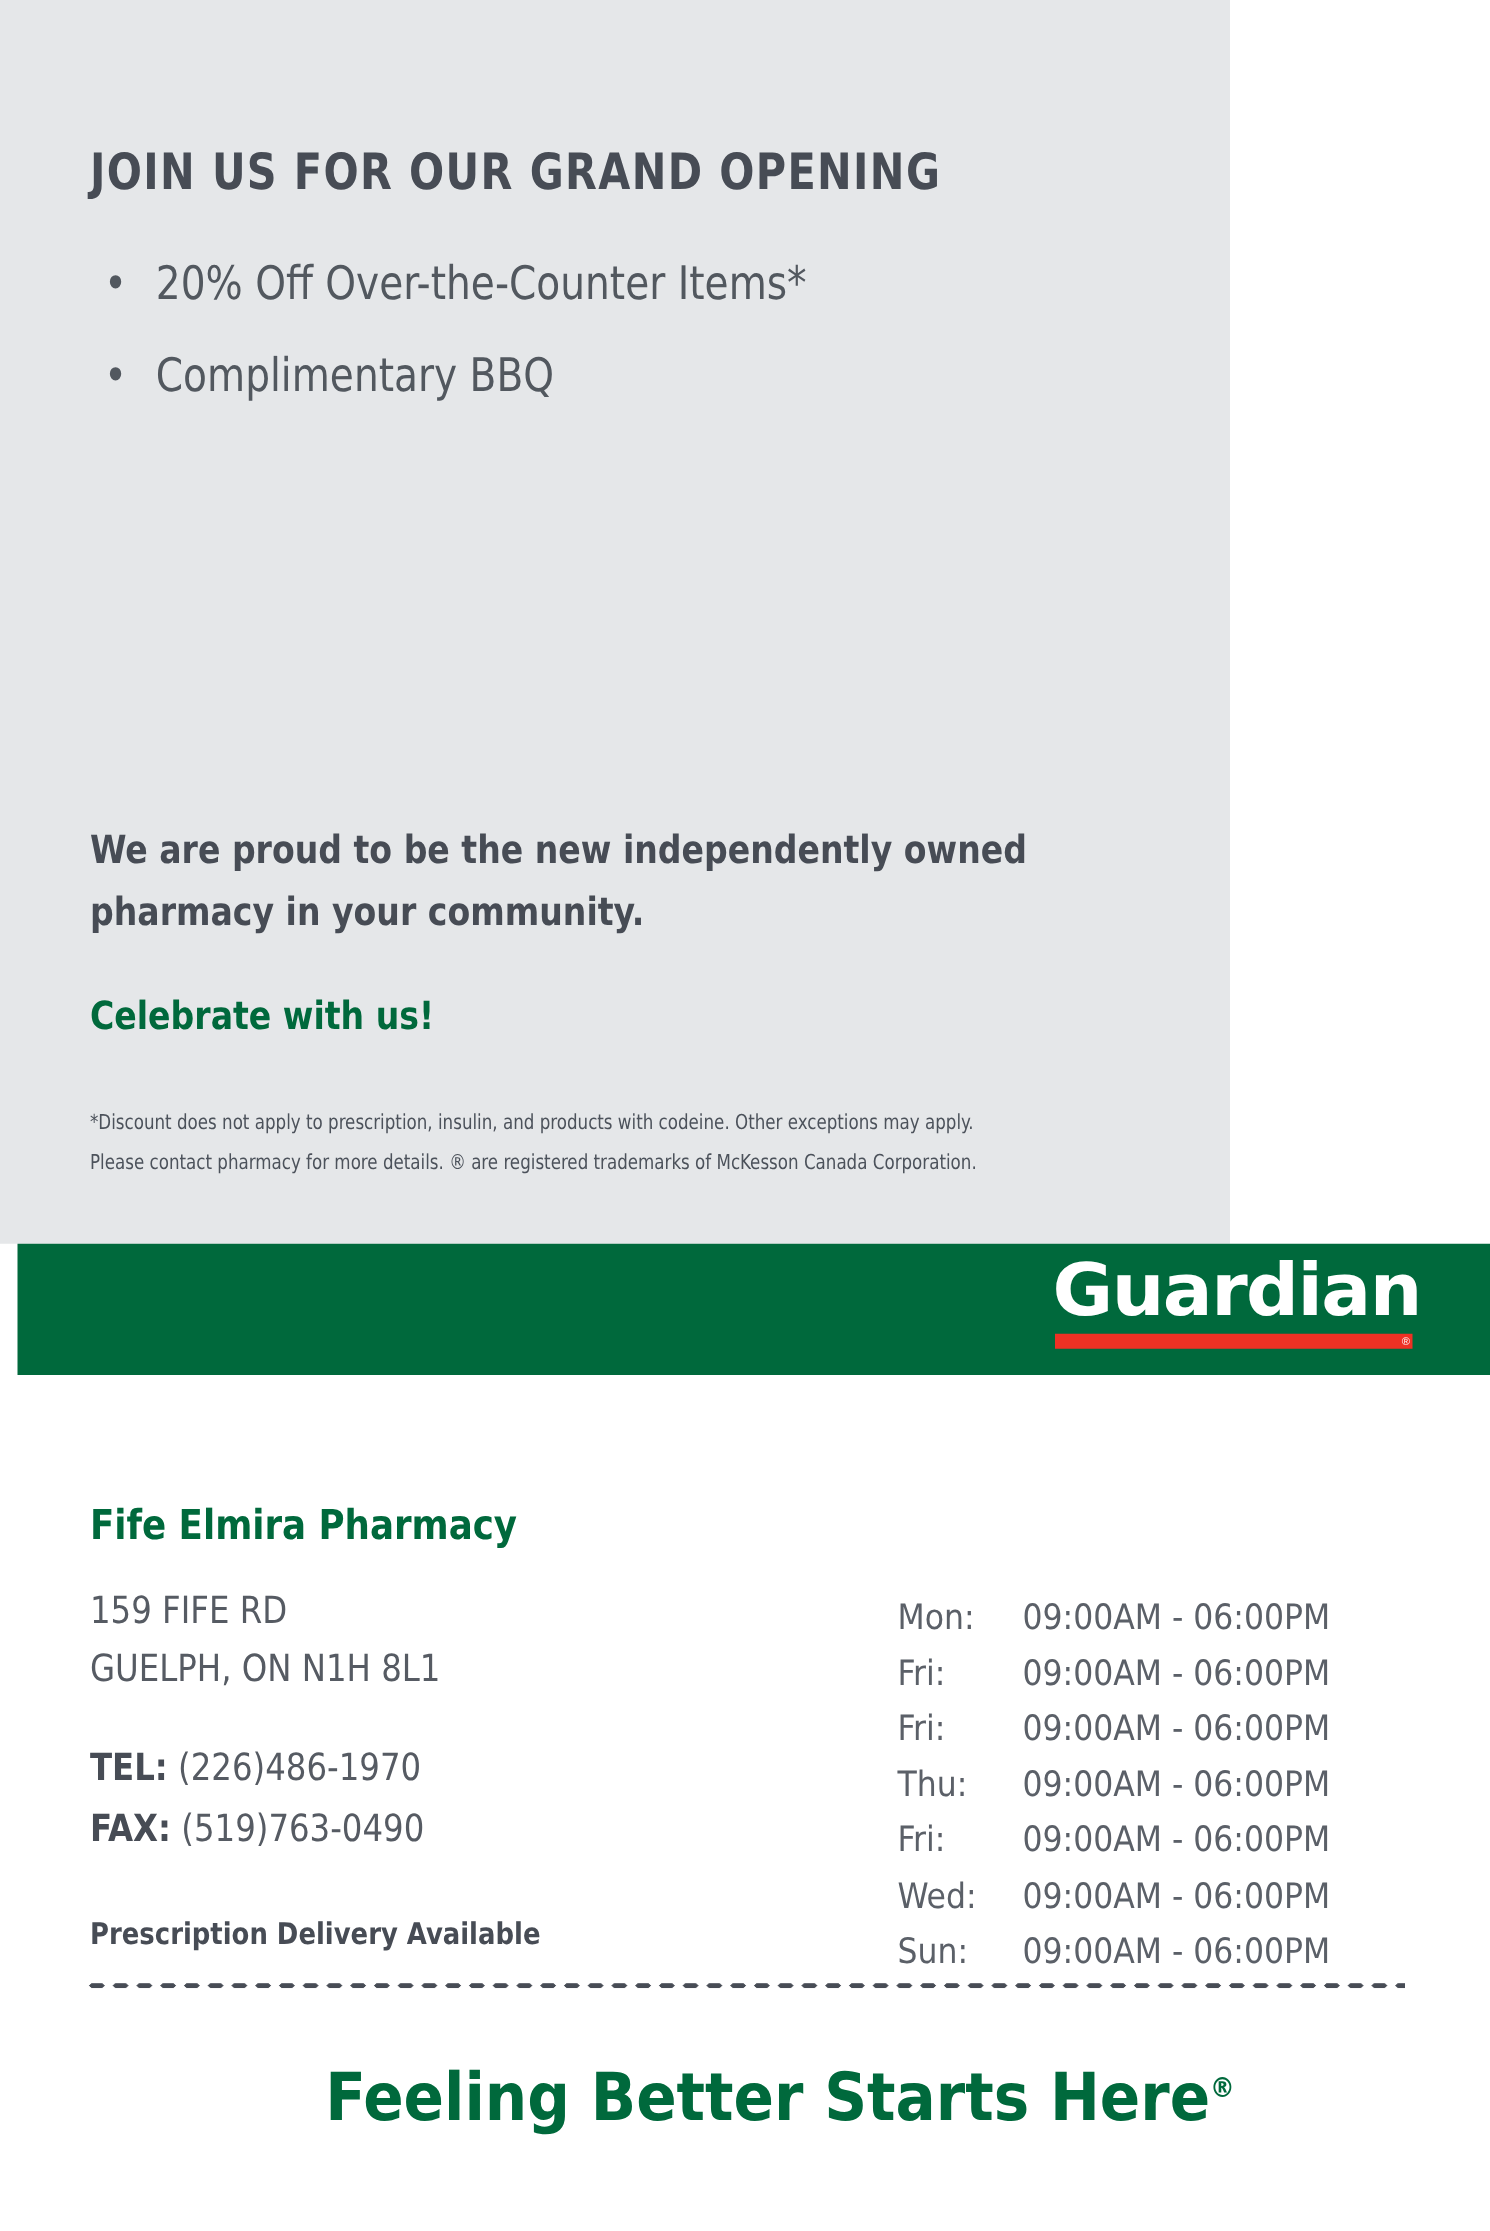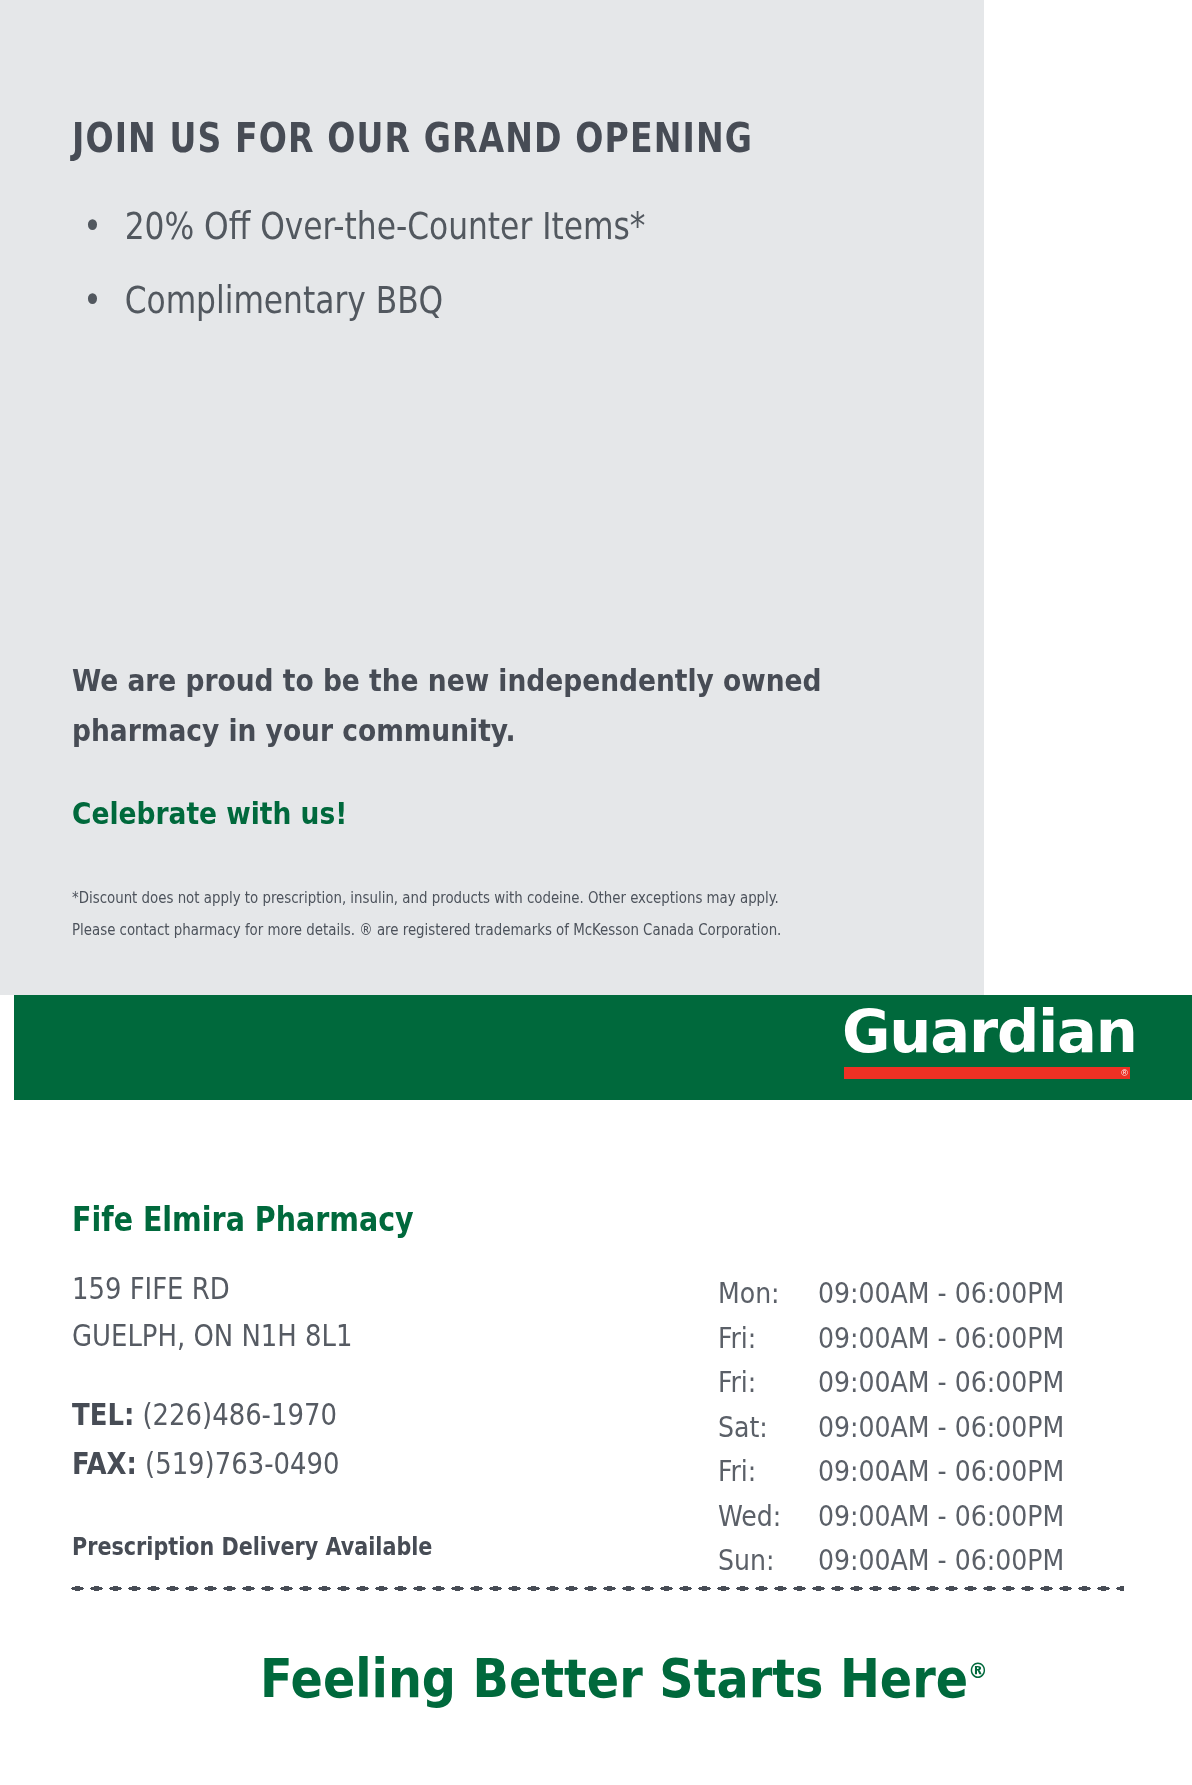--- a/index.html
+++ b/index.html
@@ -217,21 +217,21 @@
     </div>
     <div class="row">
       <div class="day">Fri:</div>
       <div class="time">09:00AM - 06:00PM</div>
     </div>
     <div class="row">
       <div class="day">Fri:</div>
       <div class="time">09:00AM - 06:00PM</div>
     </div>
     <div class="row">
-      <div class="day">Sat:</div>
+      <div class="day">Thu:</div>
       <div class="time">09:00AM - 06:00PM</div>
     </div>
     <div class="row">
       <div class="day">Fri:</div>
       <div class="time">09:00AM - 06:00PM</div>
     </div>
     <div class="row">
       <div class="day">Wed:</div>
       <div class="time">09:00AM - 06:00PM</div>
     </div>

